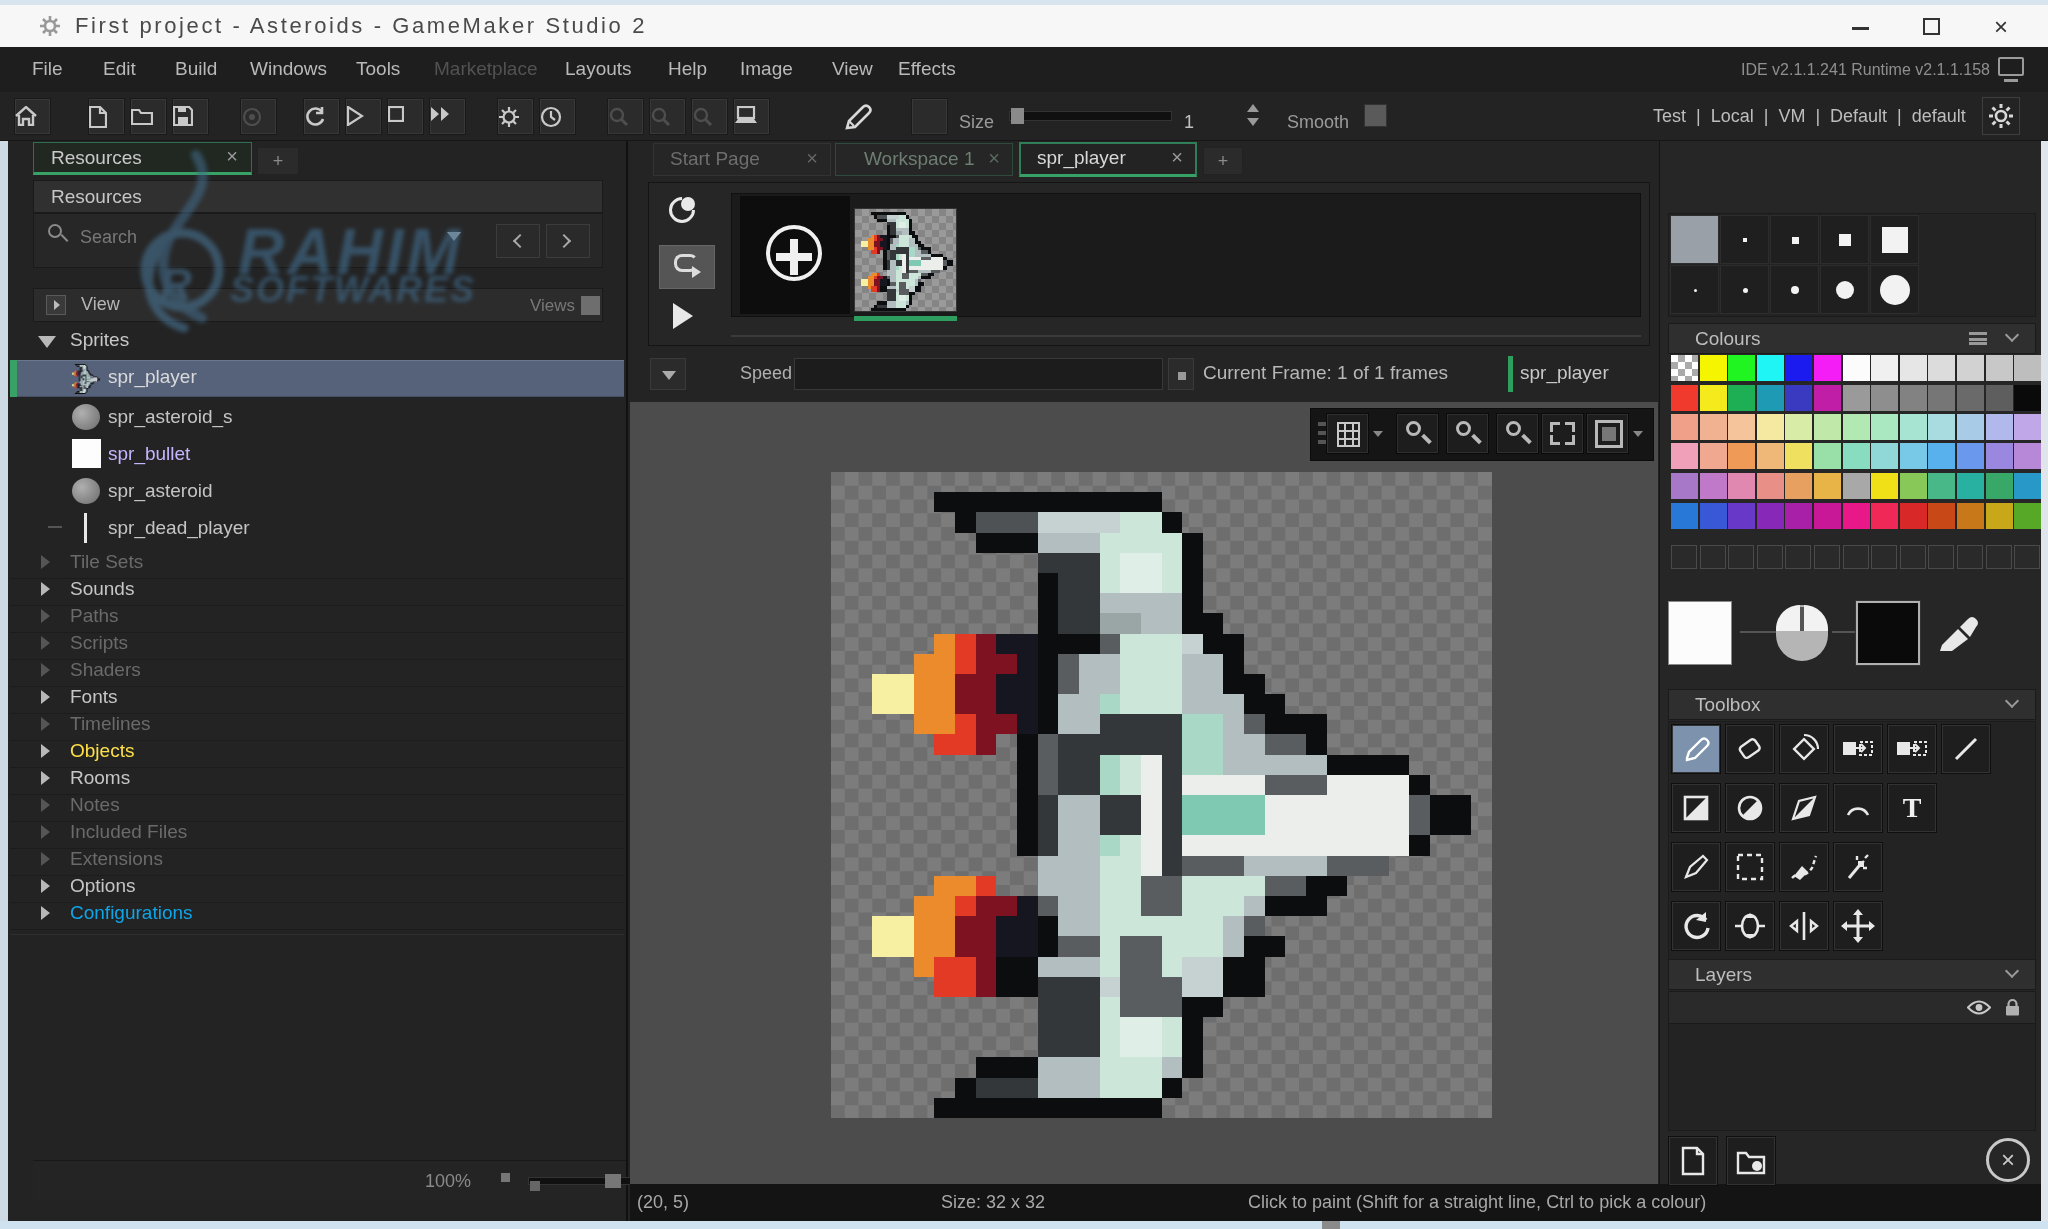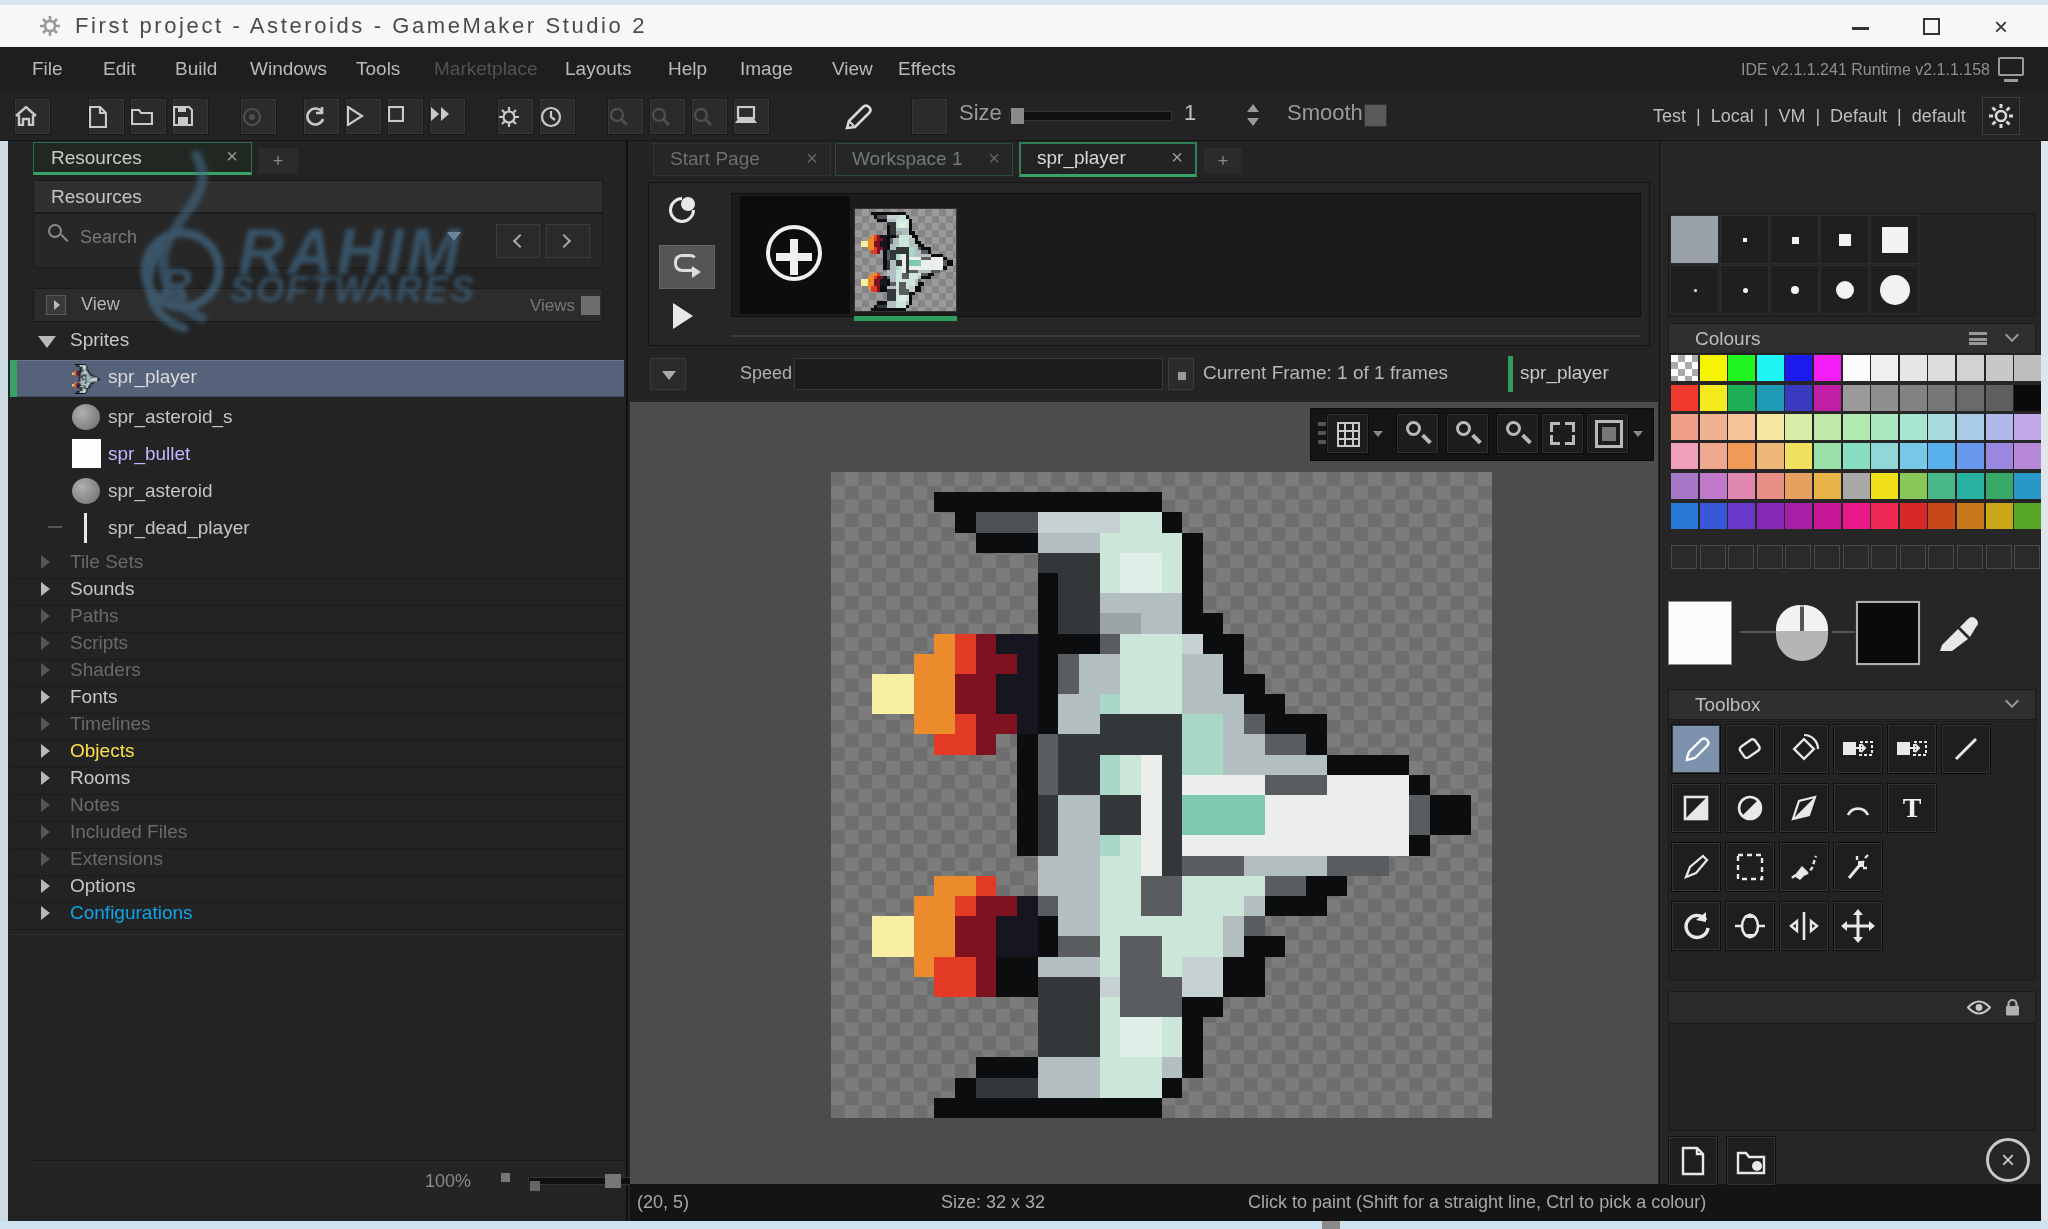--- a/index.html
+++ b/index.html
@@ -3,21 +3,21 @@
 *{margin:0;padding:0;box-sizing:border-box;font-family:"Liberation Sans",sans-serif;}
 html,body{width:2048px;height:1229px;overflow:hidden;background:#232323;}
 #app{position:relative;width:1784px;height:1229px;background:#232323;}
 .abs{position:absolute;}
 #titlebar{left:0;top:0;width:2048px;height:47px;background:#f7f7f7;border-top:5px solid #d9e5ee;}
 #menubar{left:0;top:47px;width:2048px;height:45px;background:#1e1e1e;}
 .menu{position:absolute;top:11px;font-size:19px;color:#b9b9b9;}
 #toolbar{left:0;top:92px;width:2048px;height:49px;background:#232323;border-bottom:1px solid #161616;}
 .tbtn{position:absolute;top:6px;width:37px;height:37px;background:#2b2b2b;border:1px solid #191919;box-shadow:inset 0 0 0 1px #383838;}
 .tbtn svg{margin-top:7px;}
-.tlabel{position:absolute;top:8px;font-size:22px;color:#9a9a9a;}
+.tlabel{position:absolute;top:20px;font-size:18px;color:#9a9a9a;}
 #lpanel{left:8px;top:141px;width:620px;height:1080px;background:#232323;border-right:2px solid #111;}
 .sbtn{position:absolute;top:10px;width:44px;height:34px;border:1px solid #3c3c3c;background:#2a2a2a;}
 #cpanel{left:630px;top:141px;width:1028px;height:1043px;background:#242424;}
 .zbtn{position:absolute;top:4px;width:43px;height:41px;background:#1d1d1d;border:1px solid #0a0a0a;box-shadow:inset 0 0 0 1px #2f2f2f;}
 #rpanel{left:1659px;top:141px;width:382px;height:1043px;background:#262626;border-left:1px solid #141414;}
 .rhdr{position:absolute;left:8px;width:368px;height:31px;background:#2f2f2f;border:1px solid #1b1b1b;color:#bdbdbd;font-size:19px;line-height:29px;padding-left:26px;}
 .bcell{position:absolute;width:49px;height:49px;background:#1f1f1f;border:1px solid #2d2d2d;}
 .swatch{position:absolute;width:27px;height:26px;}
 .slot{position:absolute;width:26px;height:24px;border:1px solid #4a4a4a;background:#2a2a2a;}
 .toolb{position:absolute;width:50px;height:50px;background:#1e1e1e;border:1px solid #0f0f0f;box-shadow:inset 0 0 0 1px #333;text-align:center;}
@@ -476,21 +476,21 @@
     </div>
     <div class="abs" style="left:33px;top:1160px;width:593px;height:40px;border-top:1px solid #181818;background:#242424;">
       <span class="abs" style="left:392px;top:10px;color:#8a8a8a;font-size:18px;">100%</span>
       <div class="abs" style="left:468px;top:12px;width:9px;height:9px;background:#777;"></div>
       <div class="abs" style="left:495px;top:16px;width:112px;height:8px;background:#101010;border:1px solid #333;"></div>
       <div class="abs" style="left:497px;top:20px;width:10px;height:10px;background:#666;"></div>
       <div class="abs" style="left:572px;top:13px;width:16px;height:14px;background:#777;"></div>
     </div>
     <div id="cpanel" class="abs">
       <div class="abs" style="left:23px;top:2px;width:178px;height:33px;background:#262626;border:1px solid #333;color:#6e6e6e;font-size:19px;padding:4px 0 0 16px;">Start Page<span style="position:absolute;right:12px;top:3px;color:#666;font-size:20px;">×</span></div>
-      <div class="abs" style="left:205px;top:2px;width:178px;height:33px;background:#262626;border:1px solid #2e4a3c;color:#6e7e72;font-size:19px;padding:4px 0 0 16px;">Workspace 1<span style="position:absolute;right:12px;top:3px;color:#5a6a5e;font-size:20px;">×</span></div>
+      <div class="abs" style="left:205px;top:2px;width:178px;height:33px;background:#262626;border:1px solid #2e4a3c;color:#6e7e72;font-size:19px;padding:4px 0 0 28px;">Workspace 1<span style="position:absolute;right:12px;top:3px;color:#5a6a5e;font-size:20px;">×</span></div>
       <div class="abs" style="left:389px;top:1px;width:178px;height:35px;background:#232323;border:2px solid #2f7e58;border-bottom:3px solid #38a266;color:#d8d8d8;font-size:19px;padding:3px 0 0 16px;">spr_player<span style="position:absolute;right:12px;top:2px;color:#9a9a9a;font-size:20px;">×</span></div>
       <div class="abs" style="left:573px;top:6px;width:40px;height:28px;background:#2b2b2b;border:1px solid #222;color:#8a8a8a;text-align:center;line-height:26px;font-size:18px;">+</div>
       <div class="abs" style="left:18px;top:41px;width:1002px;height:164px;background:#262626;border:1px solid #141414;">
         <div class="abs" style="left:20px;top:14px;width:34px;height:30px;">
           <span style="position:absolute;width:26px;height:26px;border-radius:50%;border:3px solid #e8e8e8;border-top-color:transparent;transform:rotate(45deg);"></span>
           <span style="position:absolute;left:12px;top:0px;width:14px;height:14px;border-radius:50%;background:#e8e8e8;"></span>
         </div>
         <div class="abs" style="left:10px;top:62px;width:56px;height:44px;background:#555;border:1px solid #666;">
           <span style="position:absolute;left:14px;top:8px;width:24px;height:18px;border:3px solid #ddd;border-radius:8px;border-right-color:transparent;"></span>
           <span style="position:absolute;left:32px;top:20px;width:0;height:0;border-top:6px solid transparent;border-bottom:6px solid transparent;border-left:9px solid #ddd;"></span>
@@ -767,20 +767,21 @@
           </svg></div>
         <div class="toolb" style="left:110px;top:179px;"><svg width="34" height="34" viewBox="0 0 34 34" style="margin-top:7px;">
             <path d="M17 3 v28" stroke="#e8e8e8" stroke-width="2.6"></path>
             <path d="M4 17 l6 -5 v10 Z M30 17 l-6 -5 v10 Z" fill="none" stroke="#e8e8e8" stroke-width="2.4"></path>
           </svg></div>
         <div class="toolb" style="left:164px;top:179px;"><svg width="34" height="34" viewBox="0 0 34 34" style="margin-top:7px;">
             <path d="M17 3 v28 M3 17 h28" stroke="#e8e8e8" stroke-width="3"></path>
             <path d="M17 0 l-5 6 h10 Z M17 34 l-5 -6 h10 Z M0 17 l6 -5 v10 Z M34 17 l-6 -5 v10 Z" fill="#e8e8e8"></path>
           </svg></div>
       </div>
+      <div class="rhdr" style="top:818px;">Layers<span style="position:absolute;right:18px;top:6px;width:10px;height:10px;border-right:2px solid #9a9a9a;border-bottom:2px solid #9a9a9a;transform:rotate(45deg);"></span></div>
       <div class="abs" style="left:8px;top:850px;width:368px;height:140px;background:#232323;border:1px solid #1b1b1b;">
         <div class="abs" style="left:0;top:0;width:366px;height:32px;background:#2a2a2a;border-bottom:1px solid #1a1a1a;">
           <span class="abs" style="right:44px;top:8px;"><svg width="24" height="15" viewBox="0 0 24 15">
               <path d="M1 7.5 Q12 -4.5 23 7.5 Q12 19.5 1 7.5 Z" fill="none" stroke="#c8c8c8" stroke-width="2"></path>
               <circle cx="12" cy="7.5" r="3.4" fill="#c8c8c8"></circle>
             </svg></span>
           <span class="abs" style="right:14px;top:6px;"><svg width="17" height="19" viewBox="0 0 16 19">
               <rect x="1.5" y="8" width="13" height="9.5" rx="1" fill="#b0b0b0"></rect>
               <path d="M4 8 V6 a4 4 0 0 1 8 0 V8" fill="none" stroke="#b0b0b0" stroke-width="2.2"></path>
             </svg></span>

